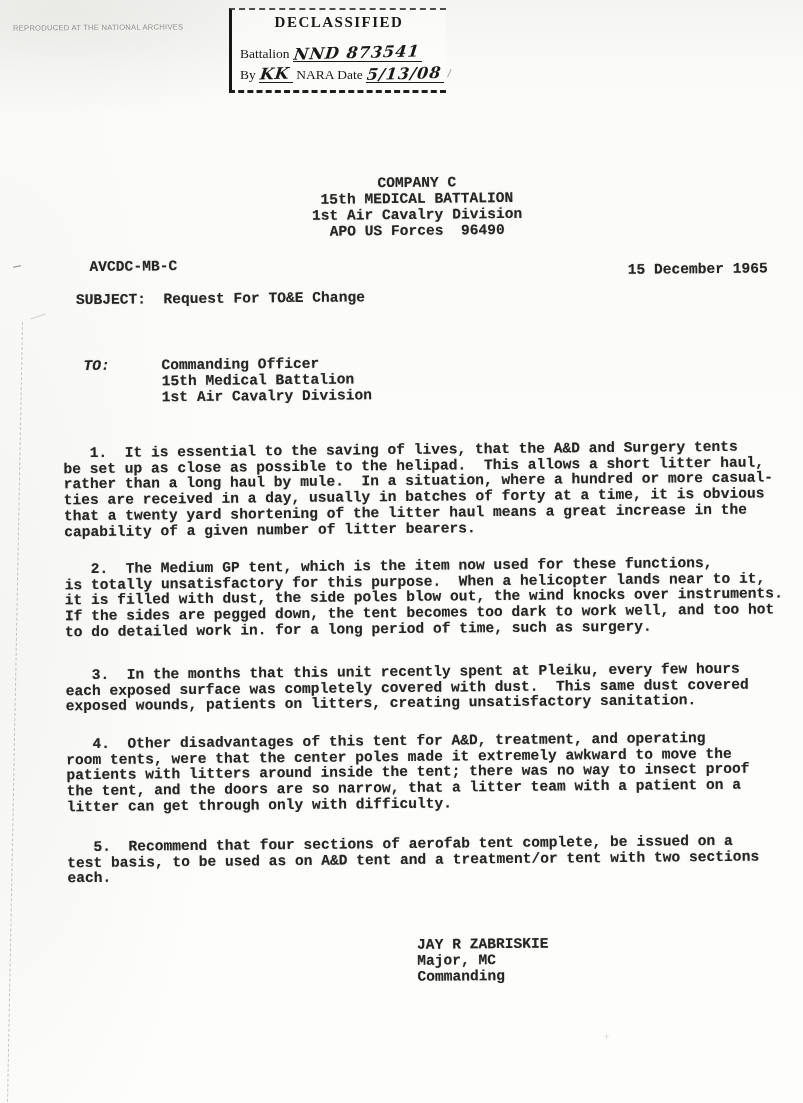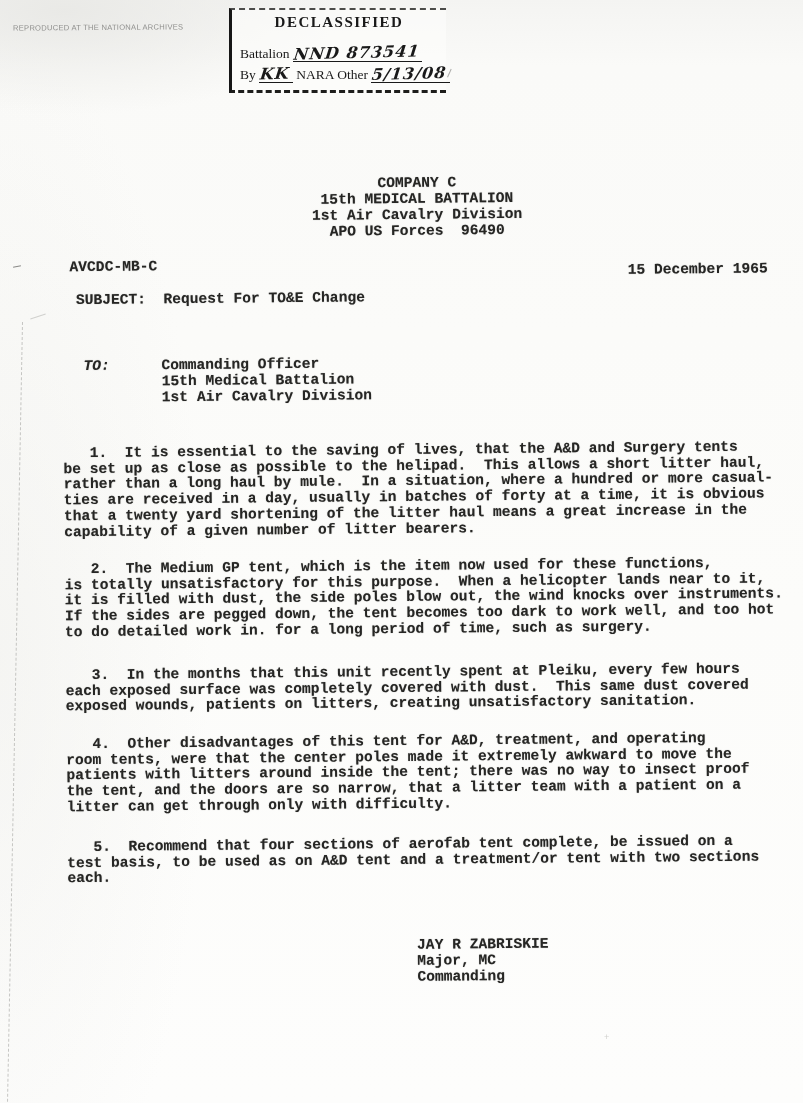--- a/index.html
+++ b/index.html
@@ -66,21 +66,21 @@
     transform:rotate(-0.55deg);transform-origin:400px 520px;
     color:#262624;font-weight:bold;
     text-shadow:0 0 1px rgba(45,45,42,.45);
     font-size:14.6px;
   }
   .tline{white-space:pre;}
   .letterhead{
     position:absolute;left:310px;top:175px;width:220px;
     text-align:center;line-height:16px;
   }
-  .office-symbol{position:absolute;left:72px;top:256px;white-space:pre;}
+  .office-symbol{position:absolute;left:92px;top:256px;white-space:pre;}
   .doc-date{position:absolute;left:630px;top:264px;white-space:pre;}
   .subject{position:absolute;left:78px;top:289px;white-space:pre;}
   .to-label{position:absolute;left:85px;top:355px;white-space:pre;font-style:italic;}
   .addressee{position:absolute;left:163px;top:355px;line-height:16px;}
   .para{position:absolute;left:64px;line-height:15.7px;}
   .para-1{top:443px;}
   .para-2{top:559px;}
   .para-3{top:665px;}
   .para-4{top:734px;}
   .para-5{top:837px;}
@@ -95,21 +95,21 @@
   <div class="fold-tick"></div>
   <div class="margin-dash"></div>
   <div class="stray-mark"></div>
   <div class="speck-plus">+</div>
 
   <div class="archives-note">REPRODUCED AT THE NATIONAL ARCHIVES</div>
 
   <div class="stamp">
     <div class="stamp-title">DECLASSIFIED</div>
     <div class="stamp-line"><span>Battalion</span><span> </span><span class="u"><span class="hand">NND 873541</span></span></div>
-    <div class="stamp-line"><span>By</span><span> </span><span class="u"><span class="hand">KK</span></span><span> </span><span>NARA Other</span><span> </span><span class="u"><span class="hand">5/13/08</span></span></div>
+    <div class="stamp-line"><span>By</span><span> </span><span class="u"><span class="hand">KK</span></span><span> </span><span>NARA Date</span><span> </span><span class="u"><span class="hand">5/13/08</span></span></div>
   </div>
 
   <div class="typed">
 
     <div class="letterhead">
         <div class="tline">COMPANY C</div>
         <div class="tline">15th MEDICAL BATTALION</div>
         <div class="tline">1st Air Cavalry Division</div>
         <div class="tline">APO US Forces  96490</div>
       </div>

